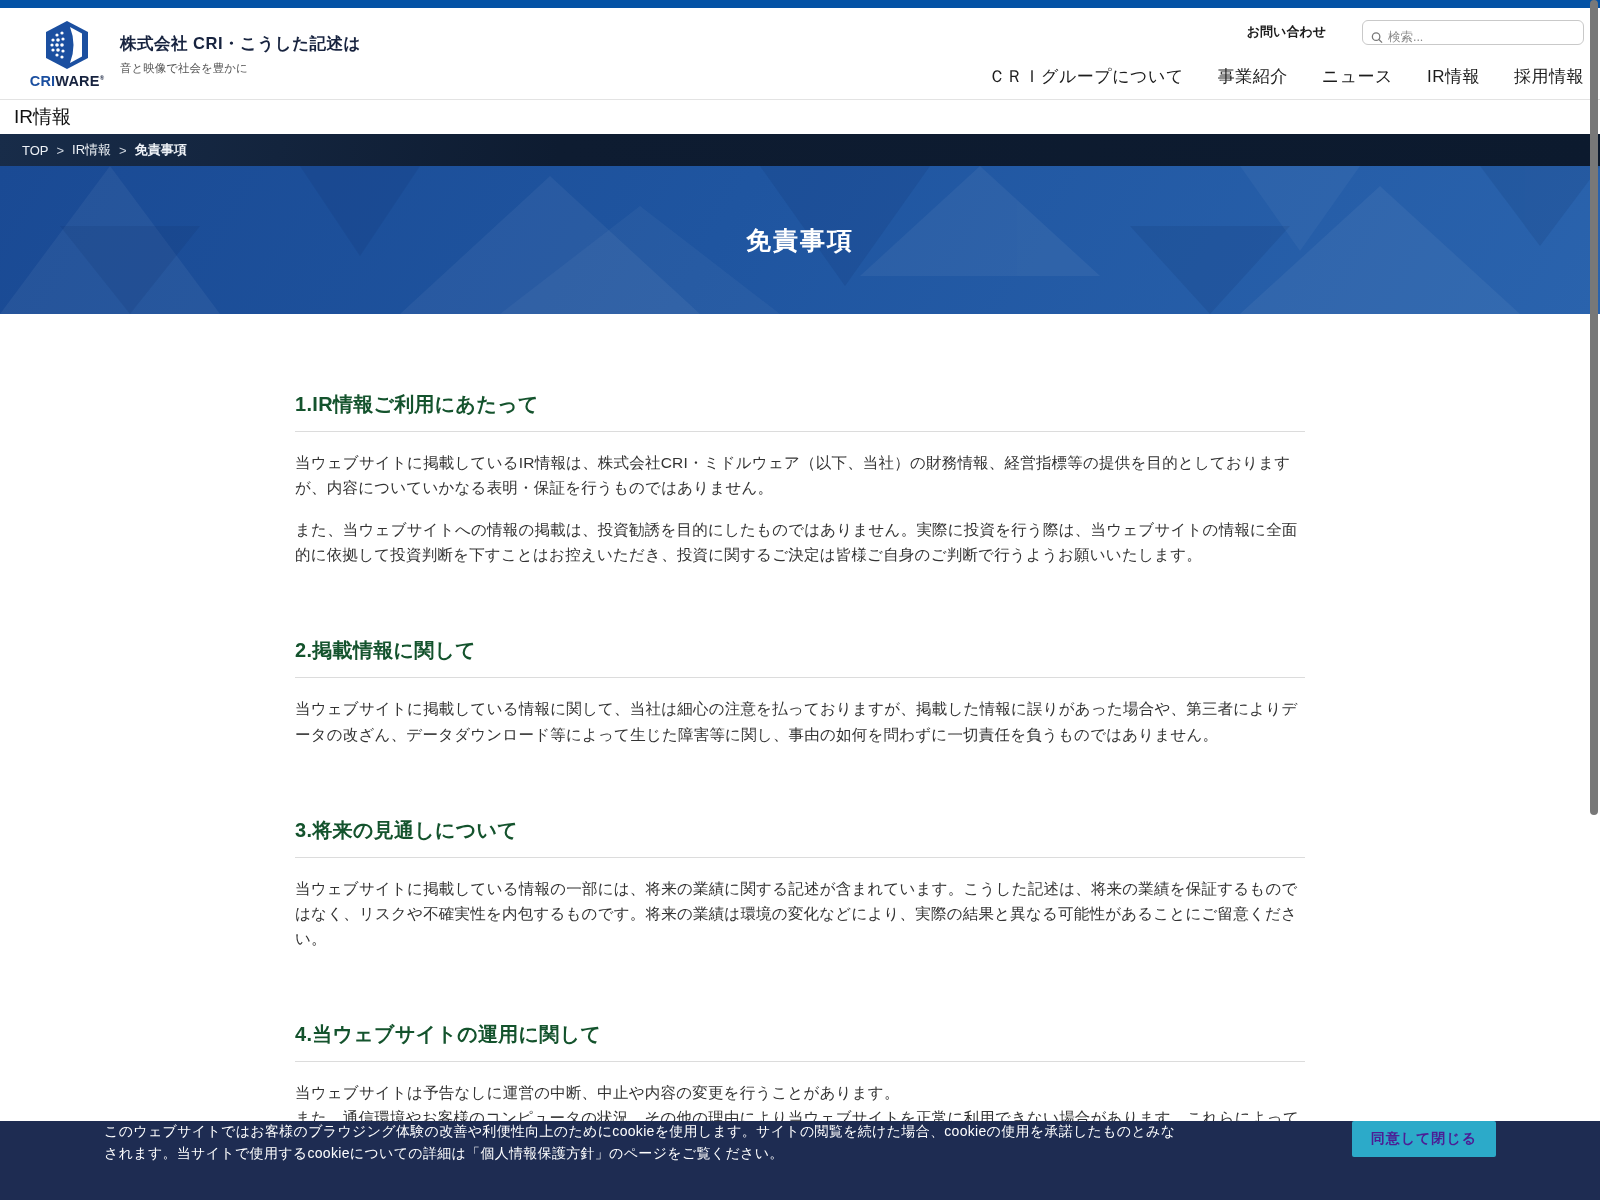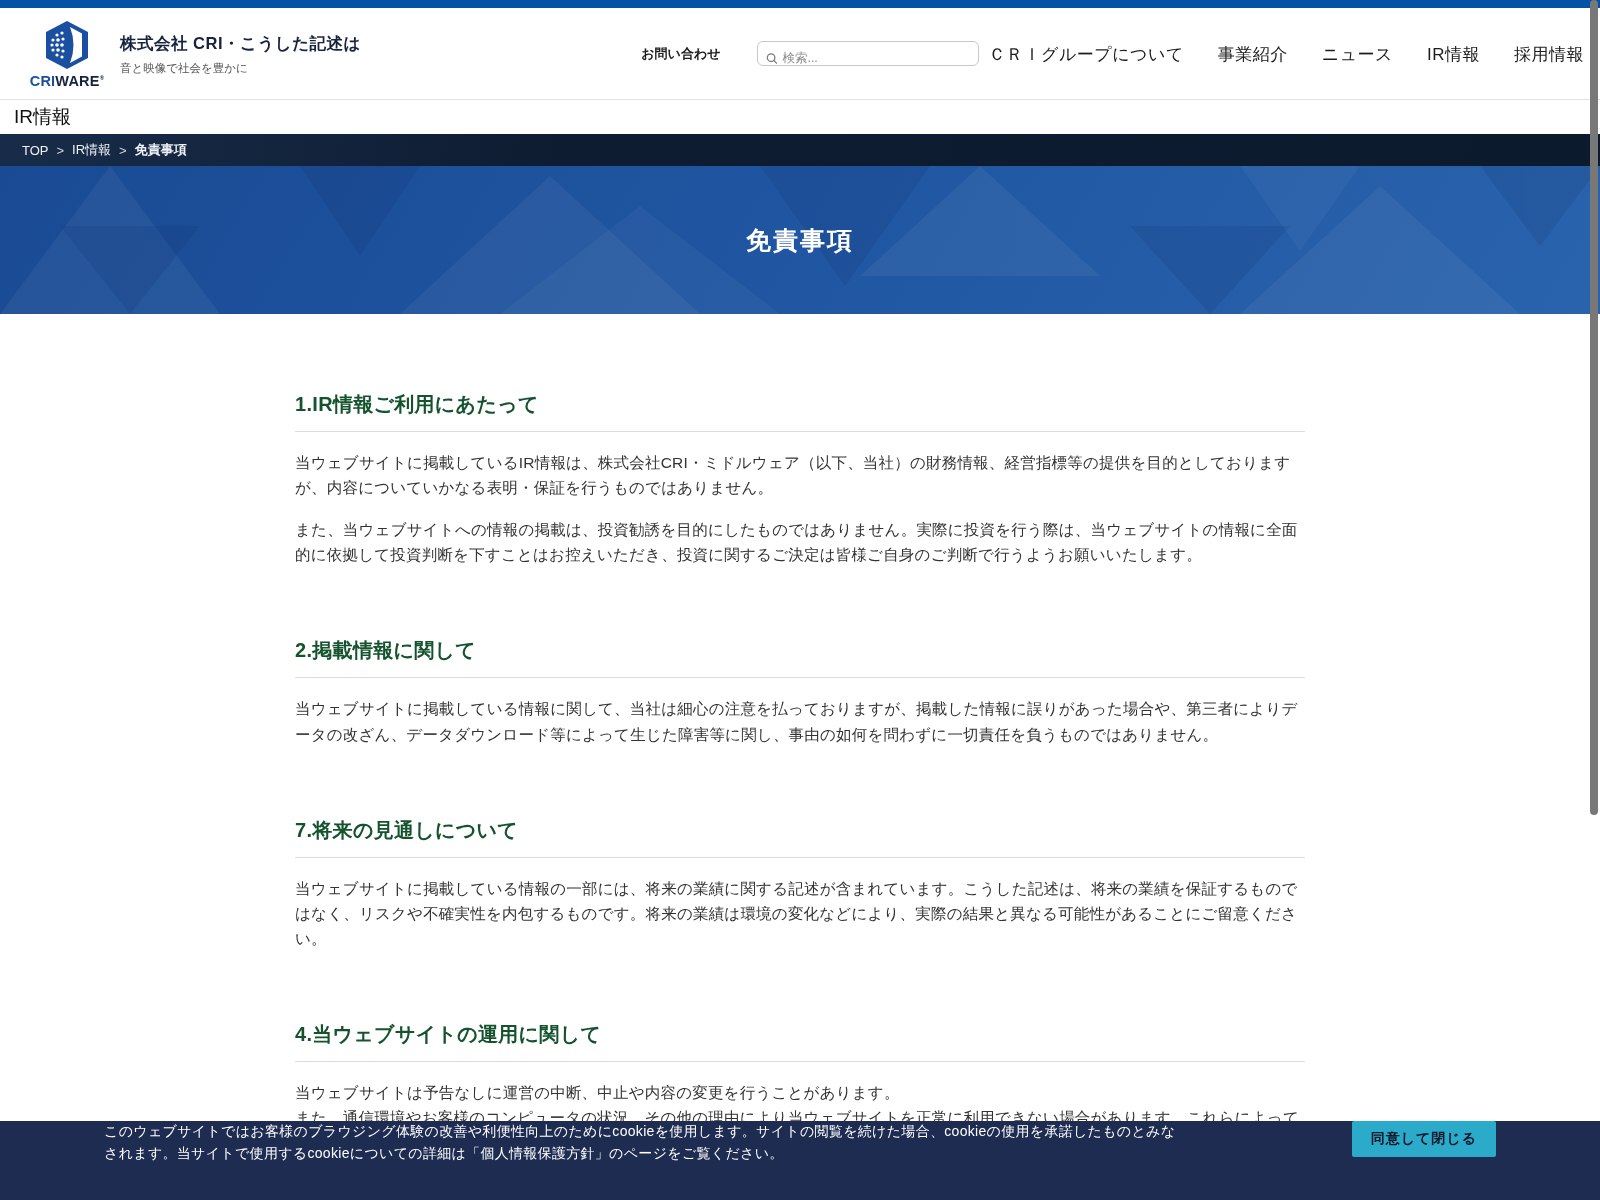--- a/index.html
+++ b/index.html
@@ -14,21 +14,21 @@
             display:flex; align-items:center; padding:0 16px 0 34px; position:relative; }
   .brand { display:flex; align-items:flex-start; gap:20px; cursor:pointer; }
   .logo-block { display:flex; flex-direction:column; align-items:center; width:66px; }
   .logo-word { font-size:14.5px; font-weight:bold; letter-spacing:.2px; margin-top:2px; }
   .logo-word .cri { color:#1b4fa0; } .logo-word .ware { color:#17233f; }
   .logo-word sup { font-size:6px; color:#17233f; }
   .brand-text { padding-top:14px; }
   .company-name { font-size:16.5px; font-weight:bold; color:#17233f; letter-spacing:.5px; }
   .tagline { font-size:11.5px; color:#555; margin-top:6px; }
 
-  .header-right { margin-left:auto; display:flex; align-items:flex-end; gap:10px; }
+  .header-right { margin-left:auto; display:flex; flex-direction:column; align-items:flex-end; gap:20px; }
   .header-top-row { display:flex; align-items:center; gap:36px; }
   .contact-link { font-size:13px; font-weight:bold; color:#1c1c1c; cursor:pointer; }
   .search-box { width:222px; height:25px; border:1px solid #c9c9c9; border-radius:6px;
                 display:flex; align-items:flex-end; padding:0 8px; gap:5px; background:#fff; }
   .search-box input { border:none; outline:none; font-size:12.5px; width:100%;
                       font-family:inherit; color:#333; background:transparent; }
   .search-box input::placeholder { color:#8a8a8a; }
   .main-nav { display:flex; align-items:flex-end; gap:34px; }
   .nav-item { font-size:17px; color:#1c1c1c; cursor:pointer; font-weight:500; letter-spacing:.5px; }
 
@@ -53,21 +53,21 @@
   .section h2 { font-size:20px; color:#14532d; font-weight:bold; letter-spacing:.3px; }
   .section hr { border:none; border-top:1px solid #dcdcdc; margin-top:13px; }
   .section p { font-size:15.5px; color:#333; line-height:1.62; margin-top:17px; letter-spacing:.2px; }
   .section p.tight { margin-top:0; }
   .section p.first { margin-top:18px; }
 
   
   .cookie-banner { position:fixed; left:0; bottom:0; width:100%; height:79px; background:#1e2c52;
                    display:flex; align-items:flex-start; padding:0 104px; gap:40px; z-index:20; }
   .cookie-message { color:#fff; font-size:14px; line-height:1.55; max-width:1075px; letter-spacing:.3px; }
-  .cookie-accept { margin-left:auto; background:#2caac9; color:#0f172a; border:none; cursor:pointer;
+  .cookie-accept { margin-left:auto; background:#2caac9; color:#4c1d95; border:none; cursor:pointer;
                    font-size:14px; font-weight:bold; padding:9px 19px; border-radius:2px;
                    font-family:inherit; letter-spacing:1px; white-space:nowrap; }
 
   
   .scrollbar-thumb { position:fixed; top:0; right:2px; width:8px; height:815px;
                      background:#787878; border-radius:4px; z-index:30; cursor:grab; }
 </style>
 </head>
 <body>
 
@@ -169,21 +169,21 @@
     <p>また、当ウェブサイトへの情報の掲載は、投資勧誘を目的にしたものではありません。実際に投資を行う際は、当ウェブサイトの情報に全面的に依拠して投資判断を下すことはお控えいただき、投資に関するご決定は皆様ご自身のご判断で行うようお願いいたします。</p>
   </section>
 
   <section class="section">
     <h2>2.掲載情報に関して</h2>
     <hr>
     <p class="first">当ウェブサイトに掲載している情報に関して、当社は細心の注意を払っておりますが、掲載した情報に誤りがあった場合や、第三者によりデータの改ざん、データダウンロード等によって生じた障害等に関し、事由の如何を問わずに一切責任を負うものではありません。</p>
   </section>
 
   <section class="section">
-    <h2>7.将来の見通しについて</h2>
+    <h2>3.将来の見通しについて</h2>
     <hr>
     <p class="first">当ウェブサイトに掲載している情報の一部には、将来の業績に関する記述が含まれています。こうした記述は、将来の業績を保証するものではなく、リスクや不確実性を内包するものです。将来の業績は環境の変化などにより、実際の結果と異なる可能性があることにご留意ください。</p>
   </section>
 
   <section class="section">
     <h2>4.当ウェブサイトの運用に関して</h2>
     <hr>
     <p class="first">当ウェブサイトは予告なしに運営の中断、中止や内容の変更を行うことがあります。</p>
     <p class="tight">また、通信環境やお客様のコンピュータの状況、その他の理由により当ウェブサイトを正常に利用できない場合があります。これらによって生じた如何なるトラブル・損失・損害に対しても責任を負うものではないことを予めご了承ください。</p>
   </section>

